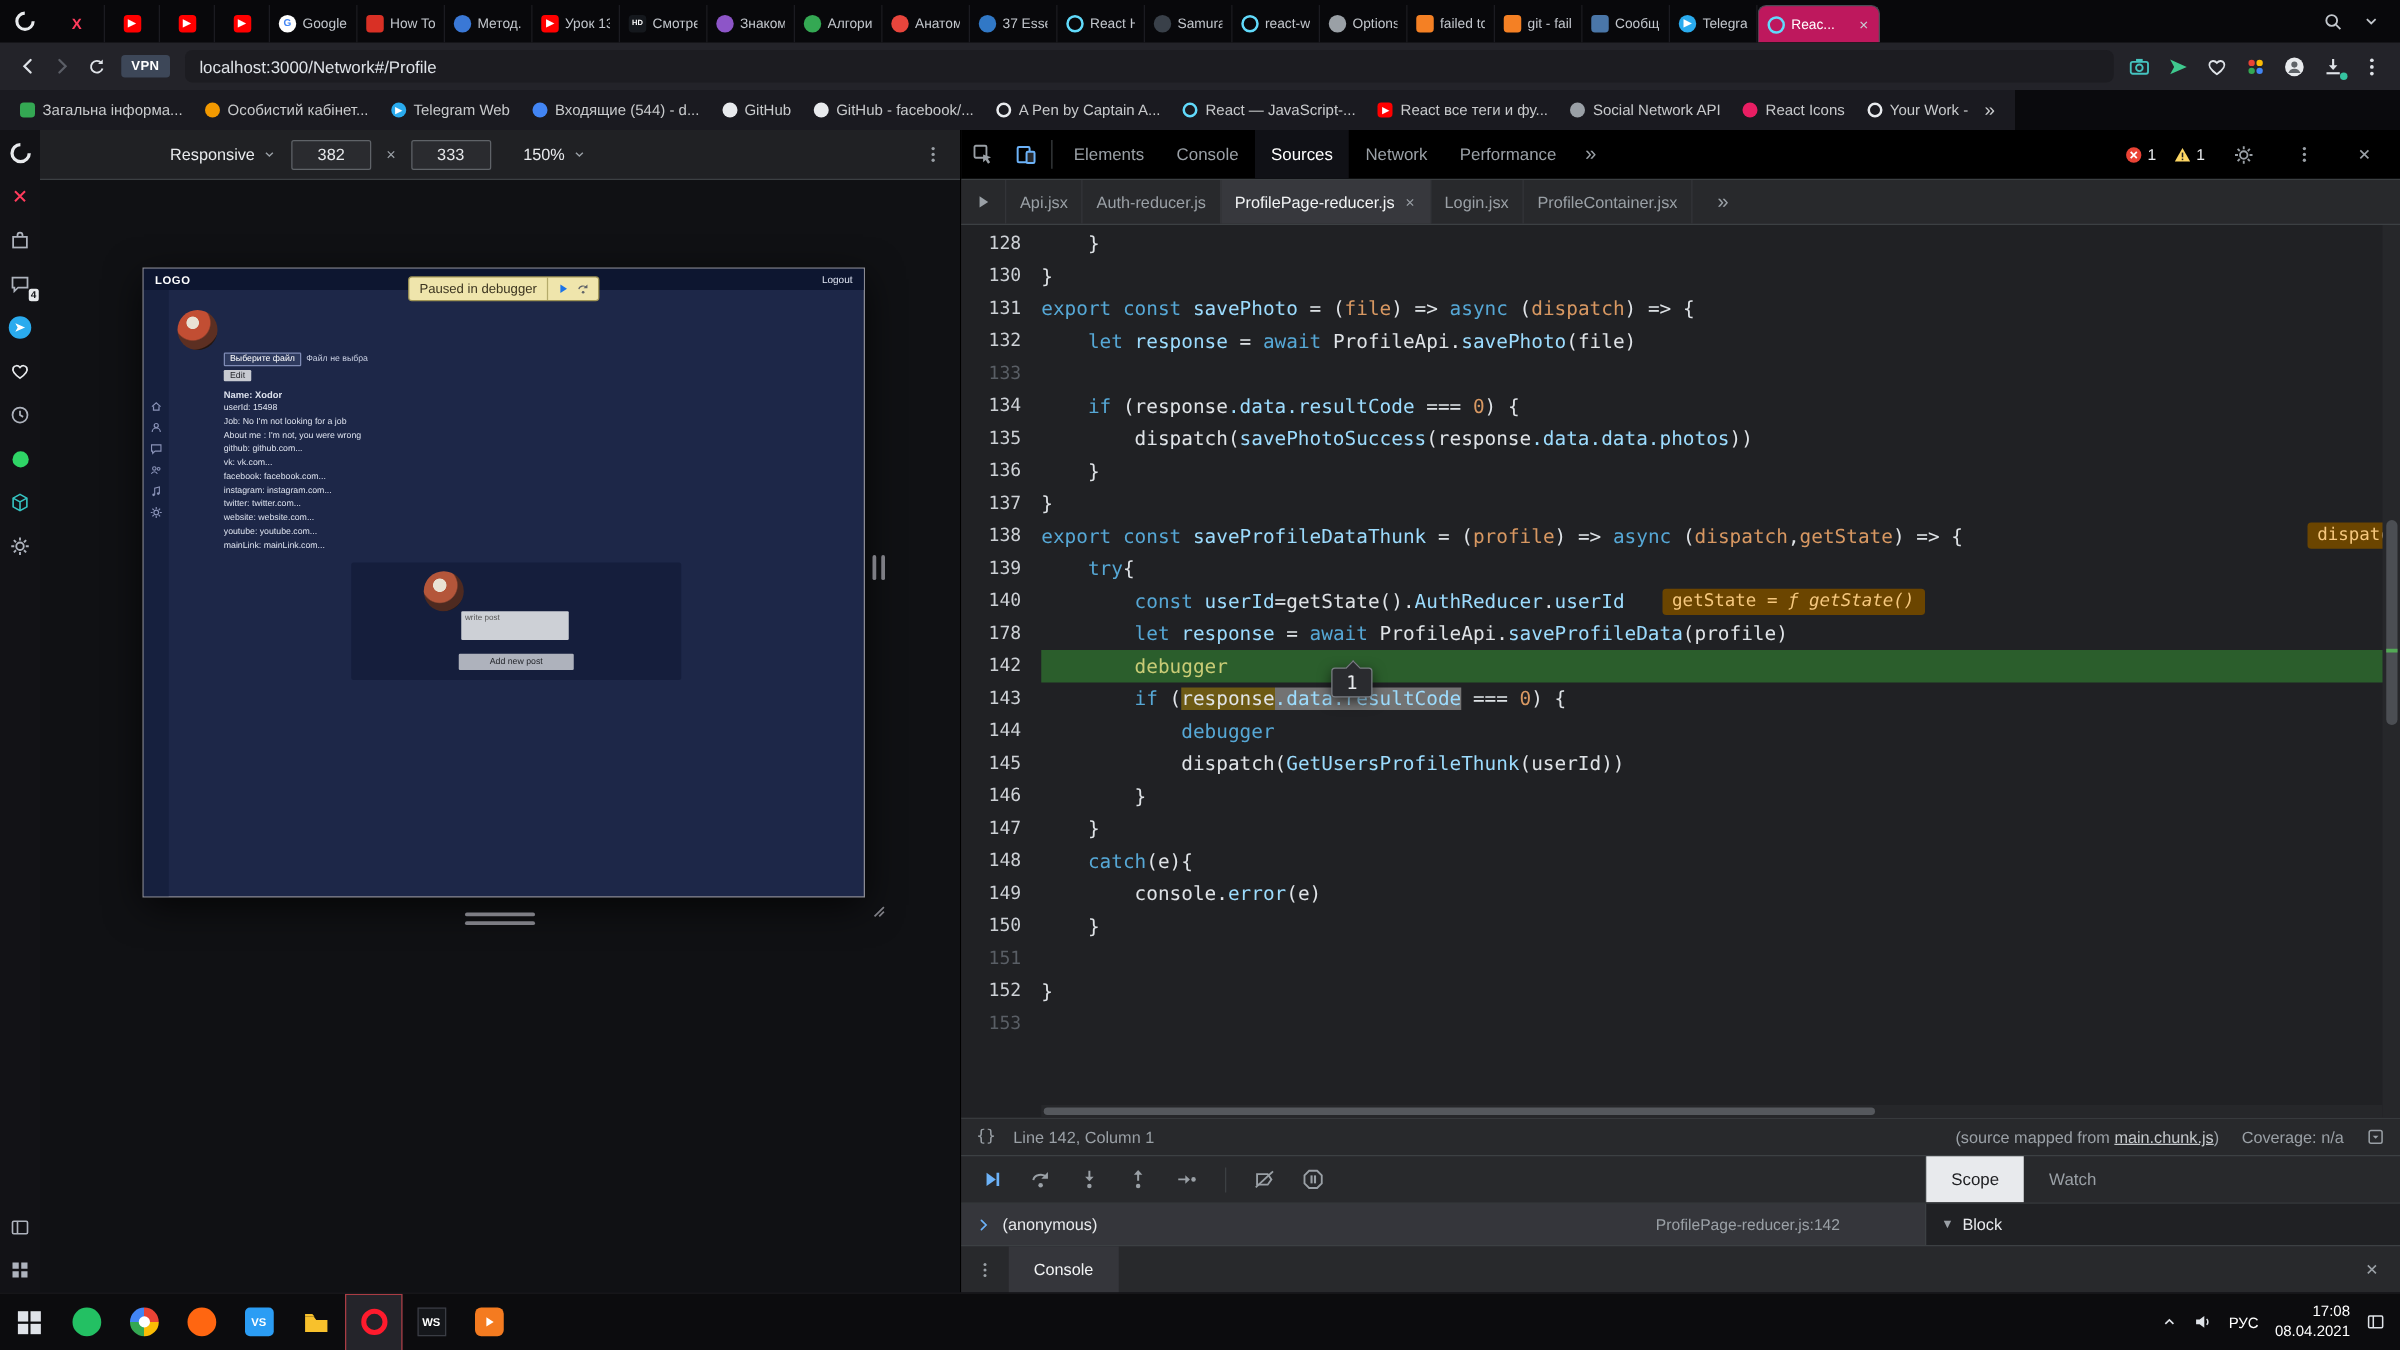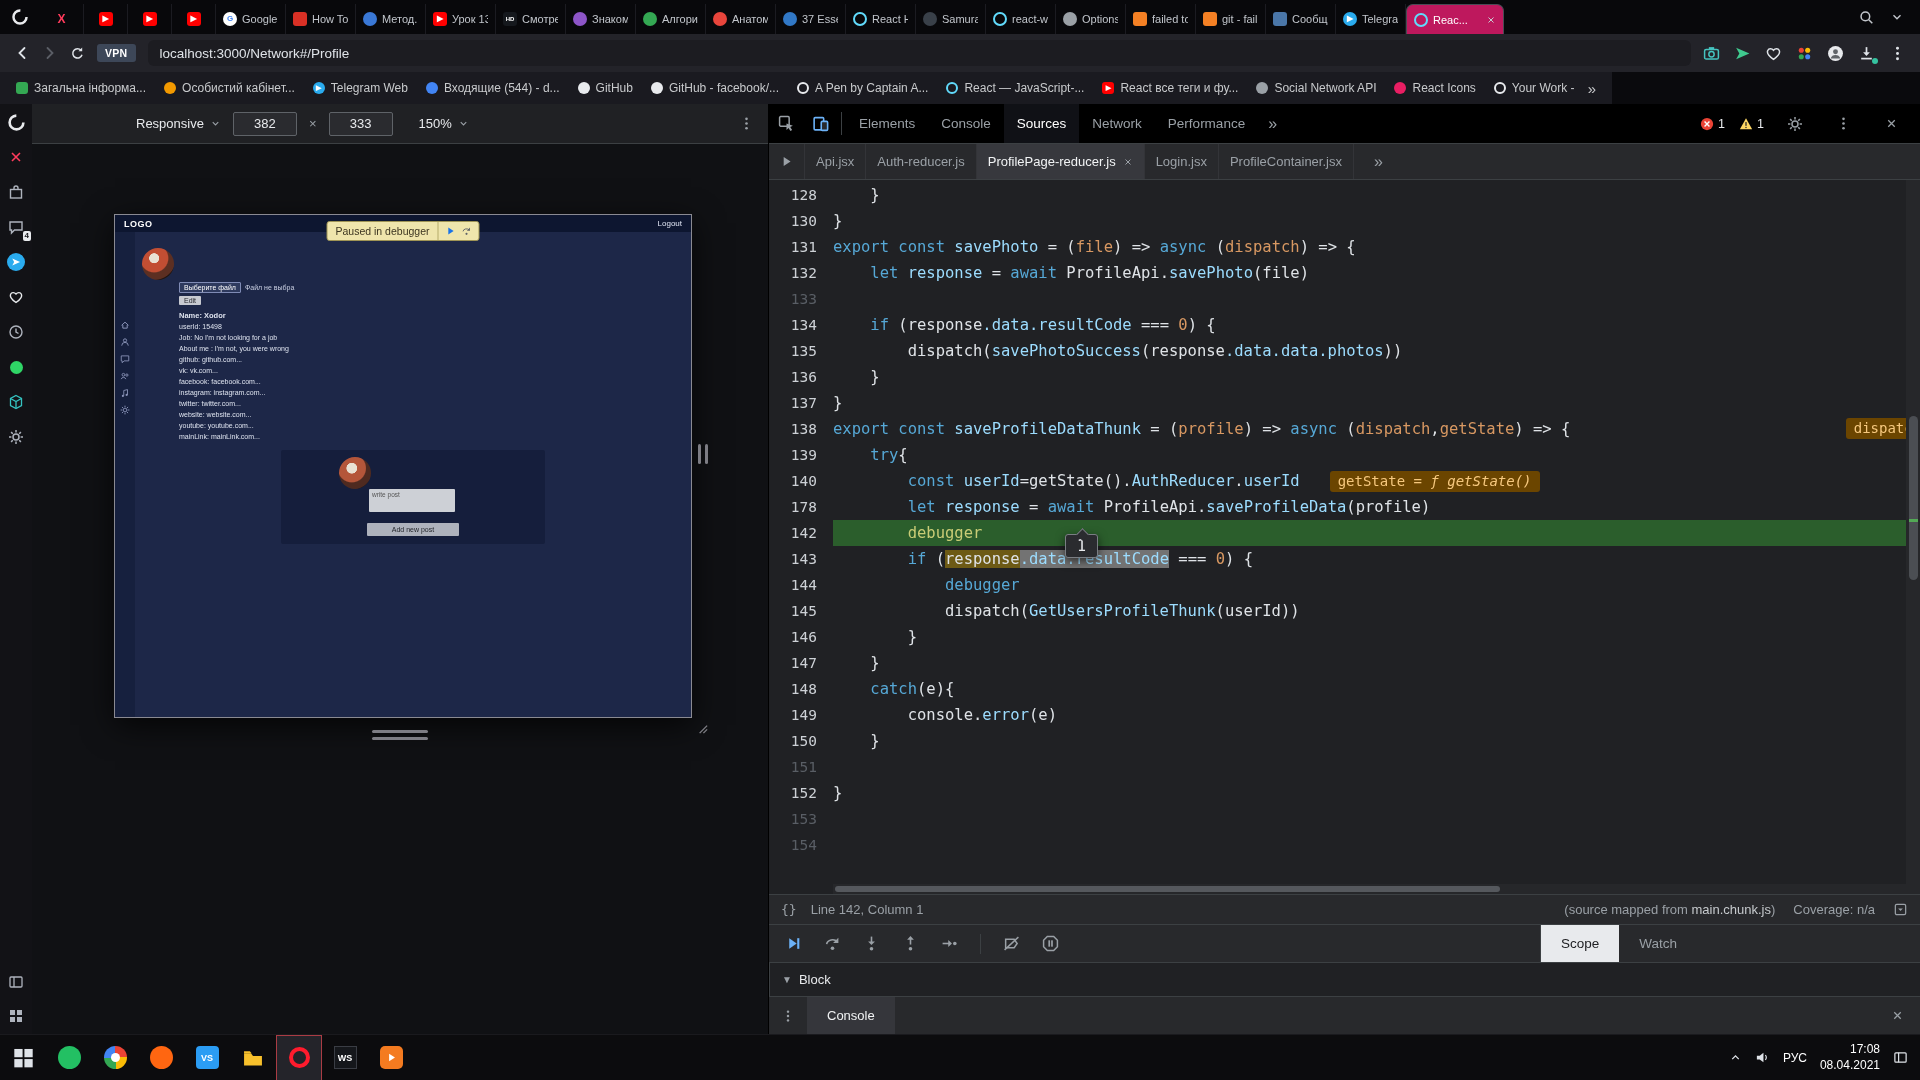--- a/index.html
+++ b/index.html
@@ -114,21 +114,21 @@
 #val-tooltip::before{content:'';position:absolute;top:-5px;left:12px;width:8px;height:8px;background:#2a2b2f;border-left:1px solid #7a7e84;border-top:1px solid #7a7e84;transform:rotate(45deg)}
 #v-scroll{position:absolute;right:0;top:0;bottom:0;width:14px;background:#26272a;z-index:4}
 #v-thumb{position:absolute;right:2px;top:33%;width:9px;height:23%;background:#4b4e53;border-radius:5px}
 #v-mark{position:absolute;right:2px;top:47.5%;width:9px;height:3px;background:#53a956}
 #h-scroll{position:absolute;left:64px;right:14px;bottom:0;height:10px;background:#26272a;z-index:4}
 #h-thumb{position:absolute;left:2px;top:2px;width:62%;height:6px;background:#55585d;border-radius:3px}
 
 #dt-status{height:30px;background:#28292c;border-top:1px solid #3c4043;display:flex;align-items:center;padding:0 12px;color:#9aa0a6;font-size:13px;gap:14px}
 #fmt-icon{font-family:"DejaVu Sans Mono",monospace;font-size:13px}
 #status-right{margin-left:auto;display:flex;align-items:center;gap:18px}
-.link{color:#c6cacd}
+.link{text-decoration:underline;color:#c6cacd}
 
 #dt-debug{height:38px;background:#28292c;border-top:1px solid #3c4043;display:flex;align-items:stretch}
 #debug-icons{flex:1;display:flex;align-items:center;gap:22px;padding-left:16px}
 .dbg-sep{width:1px;height:20px;background:#3c4043}
 #side-tabs{width:380px;border-left:1px solid #3c4043;display:flex;align-items:stretch;flex:none}
 .side-tab{padding:0 20px;display:flex;align-items:center;font-size:13.5px;color:#9aa0a6}
 .side-tab.sel{background:#e8eaed;color:#202124}
 
 #dt-stack{height:34px;display:flex;align-items:stretch;background:#202124;border-top:1px solid #3c4043}
 #stack-left{flex:1;background:#35363b;display:flex;align-items:center;padding:0 12px;gap:9px;min-width:0}
@@ -830,24 +830,20 @@
               <span class="cc"></span>
             </div>
             <div class="cl">
               <span class="gut">152</span>
               <span class="cc"><span class="tk-p">}</span></span>
             </div>
             <div class="cl">
               <span class="gut dim">153</span>
               <span class="cc"></span>
             </div>
-            <div class="cl">
-              <span class="gut dim">154</span>
-              <span class="cc"></span>
-            </div>
           </div>
         <div id="val-tooltip">1</div>
         <div id="v-scroll">
             <span id="v-thumb"></span>
             <span id="v-mark"></span>
           </div>
         <div id="h-scroll">
             <span id="h-thumb"></span>
           </div>
       </div>
@@ -918,20 +914,29 @@
               </svg>
             </span>
           </div>
         <div id="side-tabs">
           <span class="side-tab sel">Scope</span>
           <span class="side-tab">Watch</span>
         </div>
       </div>
 
       <div id="dt-stack">
+        <div id="stack-left">
+          <span id="frame-arrow">
+              <svg width="12" height="12" viewBox="0 0 16 16">
+                <path d="M5.5 3l5 5-5 5" fill="none" stroke="#6cb2f8" stroke-width="1.8" stroke-linecap="round"></path>
+              </svg>
+            </span>
+          <span class="fn">(anonymous)</span>
+          <span class="loc">ProfilePage-reducer.js:142</span>
+        </div>
         <div id="stack-right">
           <span id="scope-tri">▼</span>
           <span>Block</span>
         </div>
       </div>
 
       <div id="dt-drawer">
         <span id="drawer-dots">
             <svg width="14" height="14" viewBox="0 0 16 16">
               <circle cx="8" cy="3" r="1.4" fill="#9aa0a6"></circle>

